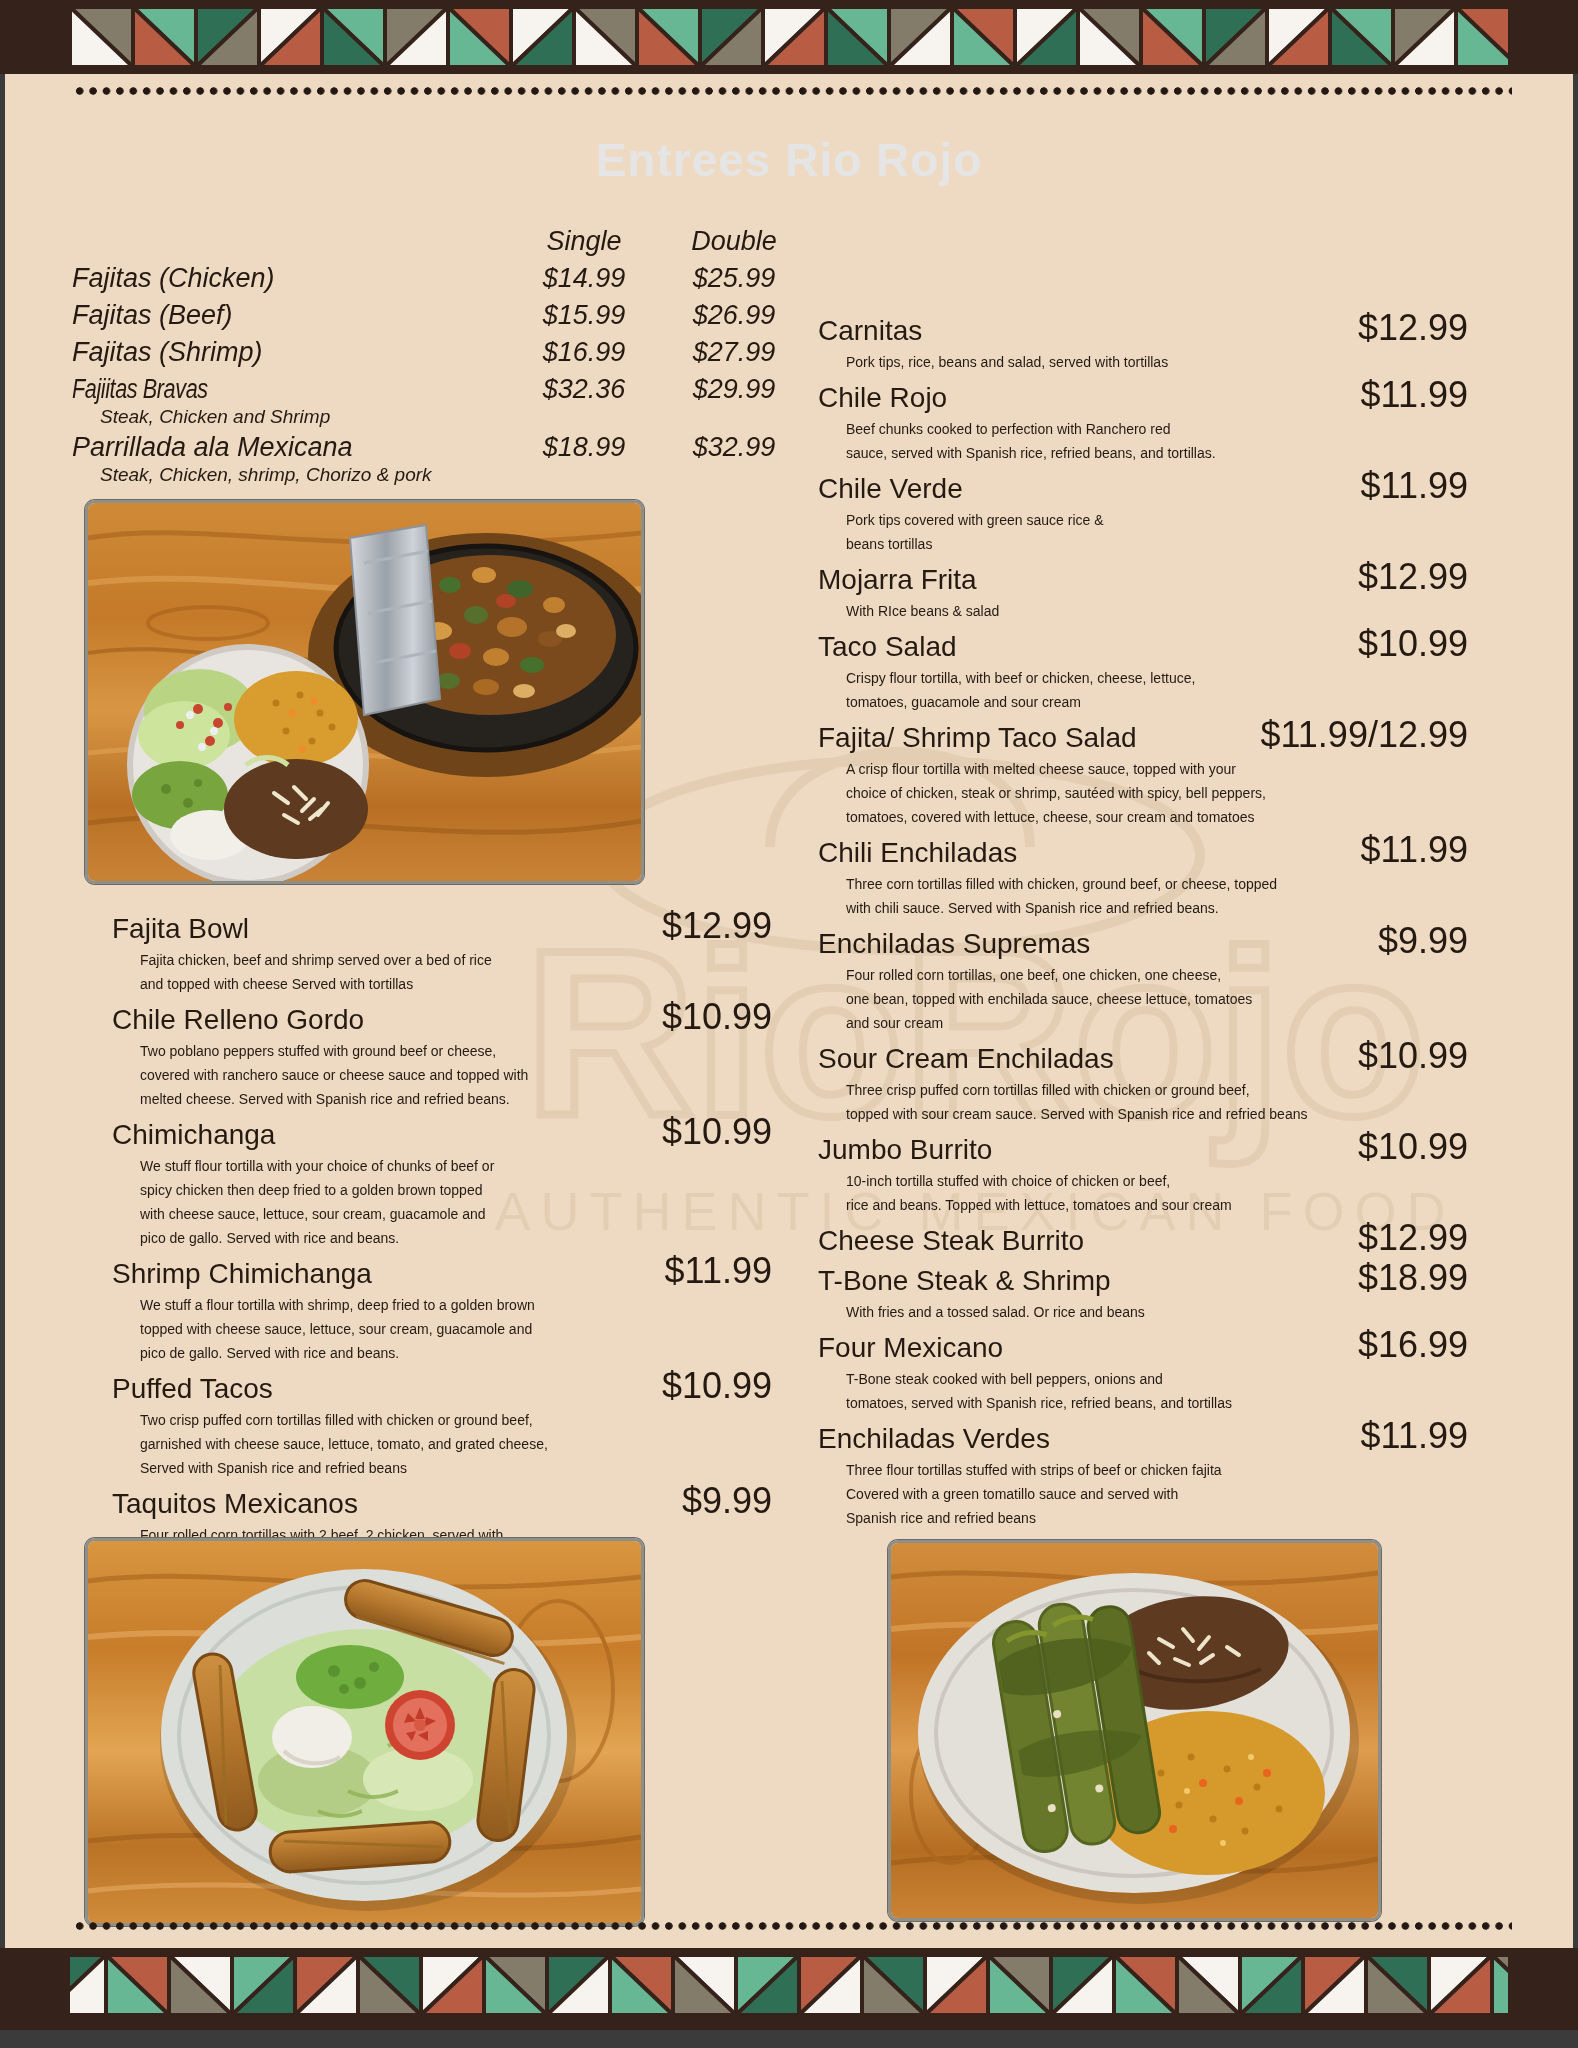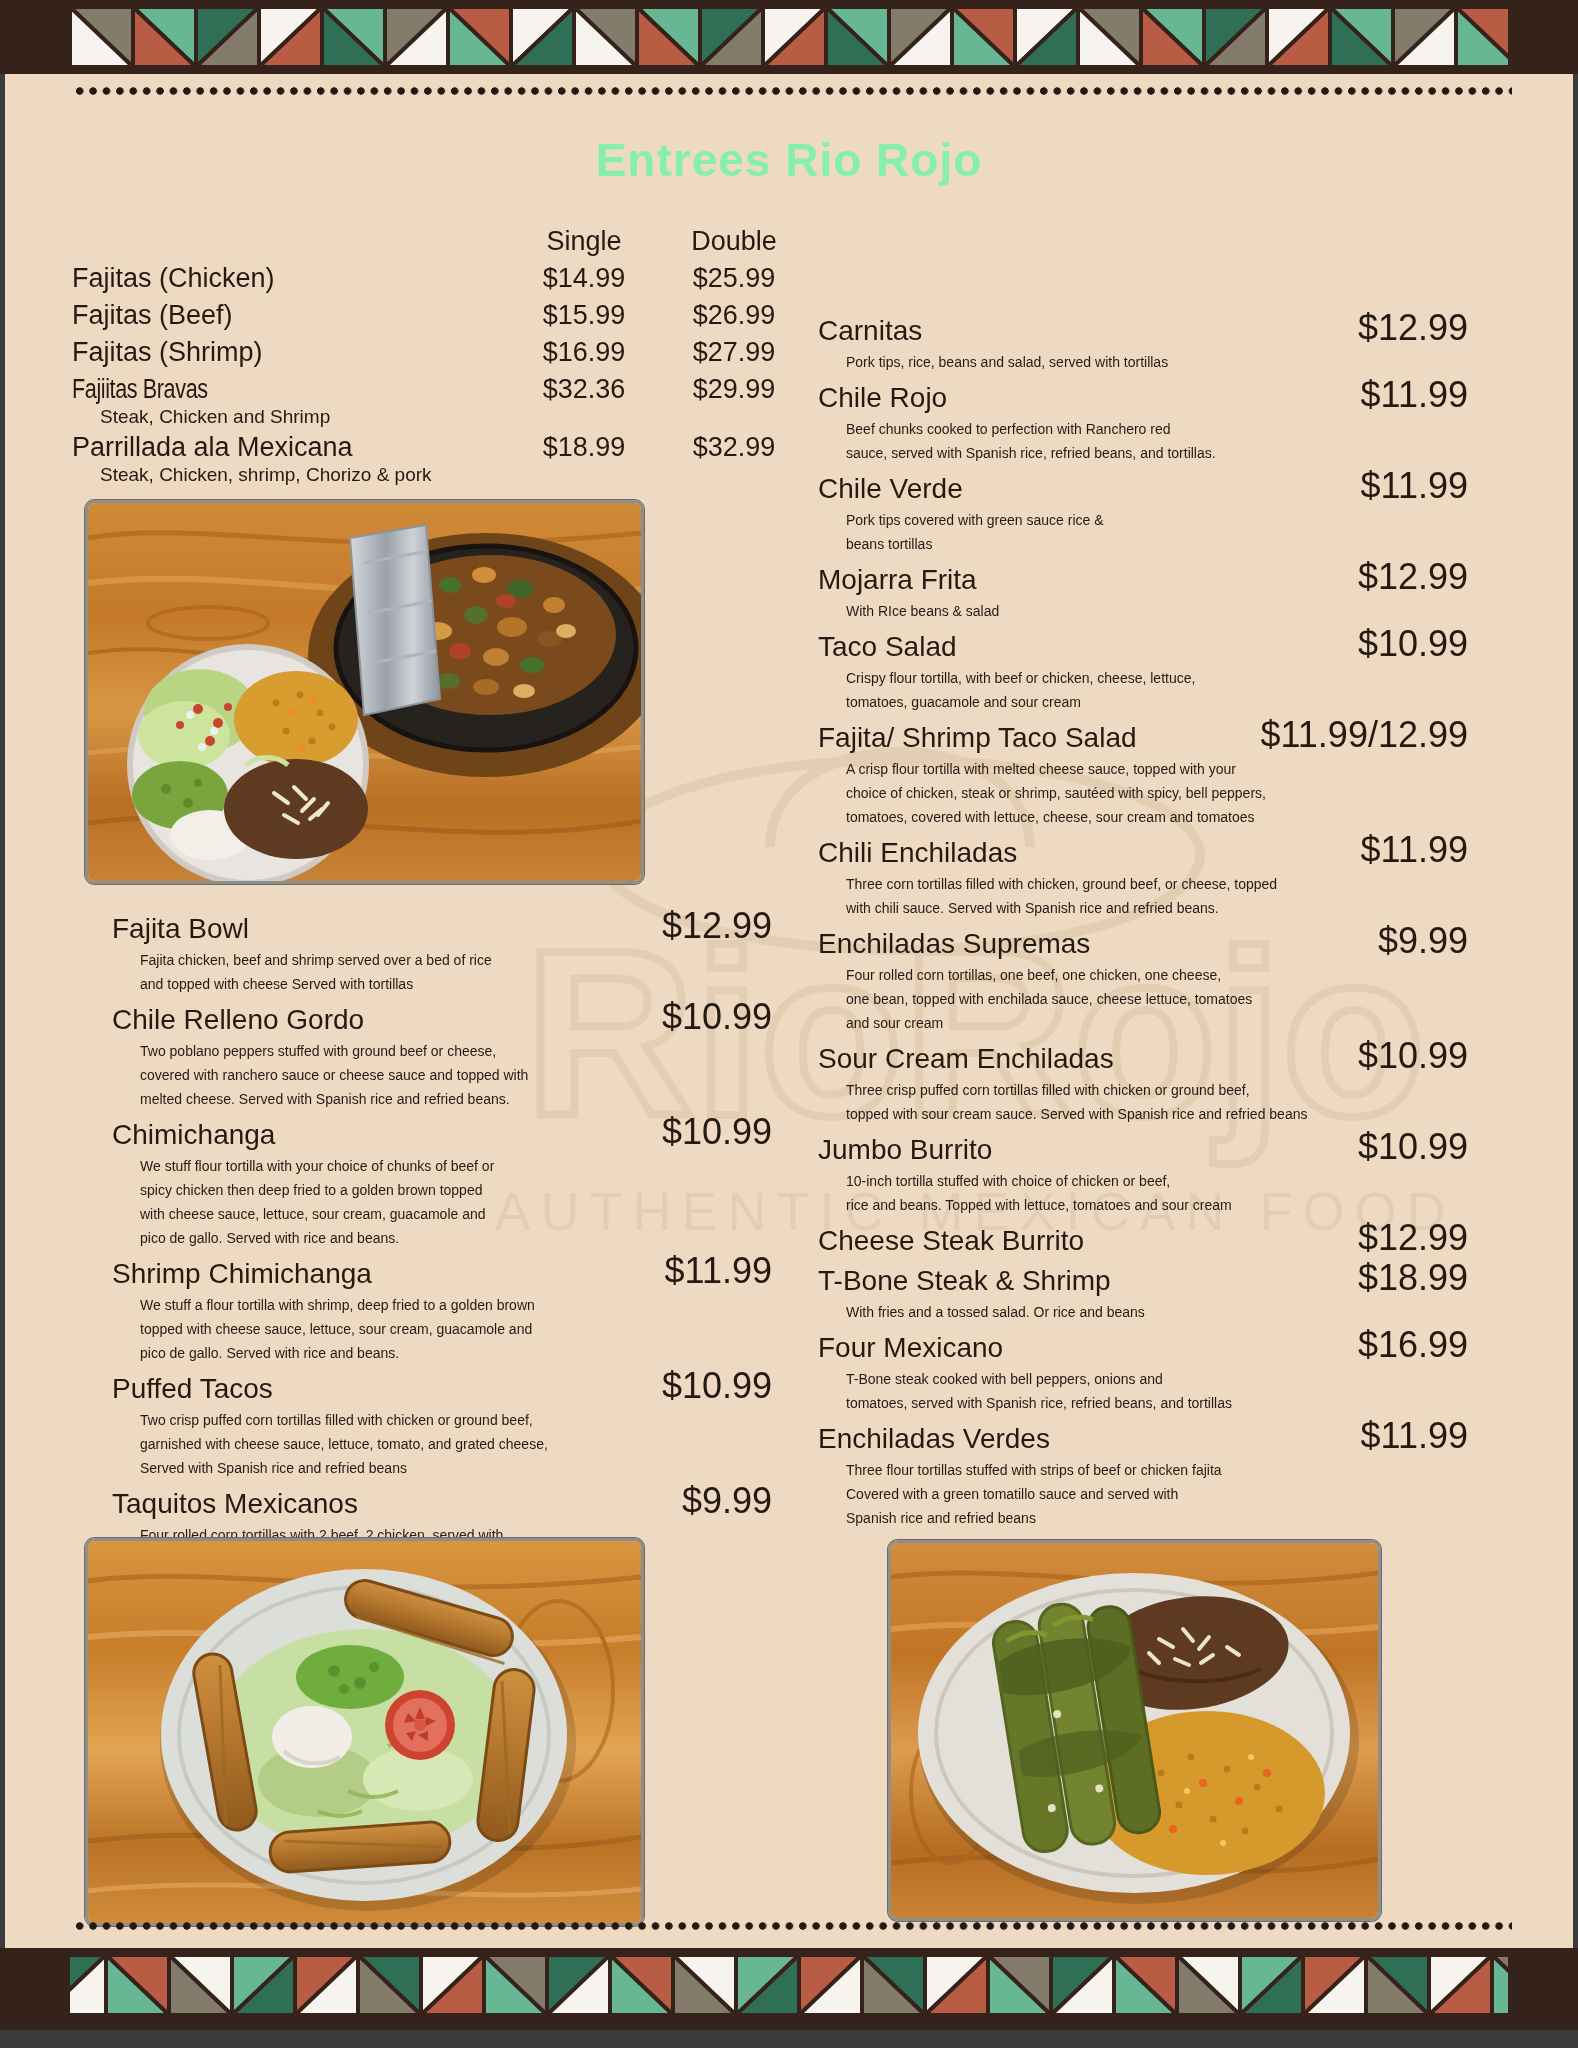--- a/index.html
+++ b/index.html
@@ -9,25 +9,25 @@
   .band{position:absolute;left:0;width:1578px;background:#35221a;}
   .band-top{top:0;height:74px;}
   .band-bottom{top:1948px;height:82px;}
   .band svg{position:absolute;left:70px;top:7px;width:1438px;height:60px;}
   .dots{position:absolute;left:75px;width:1437px;height:10px;background-repeat:repeat-x;
         background-image:radial-gradient(circle at 4.7px 5px,#241812 3.4px,rgba(36,24,18,0) 4px);
         background-size:13.4px 10px;}
   .dots-top{top:86px;}
   .dots-bottom{top:1921px;}
   .title{position:absolute;left:0;top:102px;width:1578px;text-align:center;font-size:46px;
-         color:#86efac;letter-spacing:1px;}
+         color:#e5e5e5;letter-spacing:1px;}
   .watermark{position:absolute;left:470px;top:555px;opacity:.075;}
   
   .fjtable{position:absolute;left:72px;top:224px;width:712px;}
-  .fj-row{display:flex;align-items:flex-start;margin-bottom:3px;}
+  .fj-row{display:flex;align-items:flex-start;margin-bottom:3px;font-style:italic;}
   .fj-namew{width:462px;}
   .fj-name{font-size:27px;line-height:34px;display:inline-block;}
   .condensed{transform:scaleX(.8);transform-origin:left center;letter-spacing:-.5px;}
   .fj-sub{font-size:19px;line-height:21px;padding-left:28px;}
   .fj-sub:empty{display:none;}
   .fj-cell{width:100px;text-align:center;font-size:27px;line-height:34px;}
   .fj-dbl{margin-left:50px;}
   
   .col{position:absolute;}
   .col-left{left:72px;top:910px;width:660px;margin-left:40px;}

